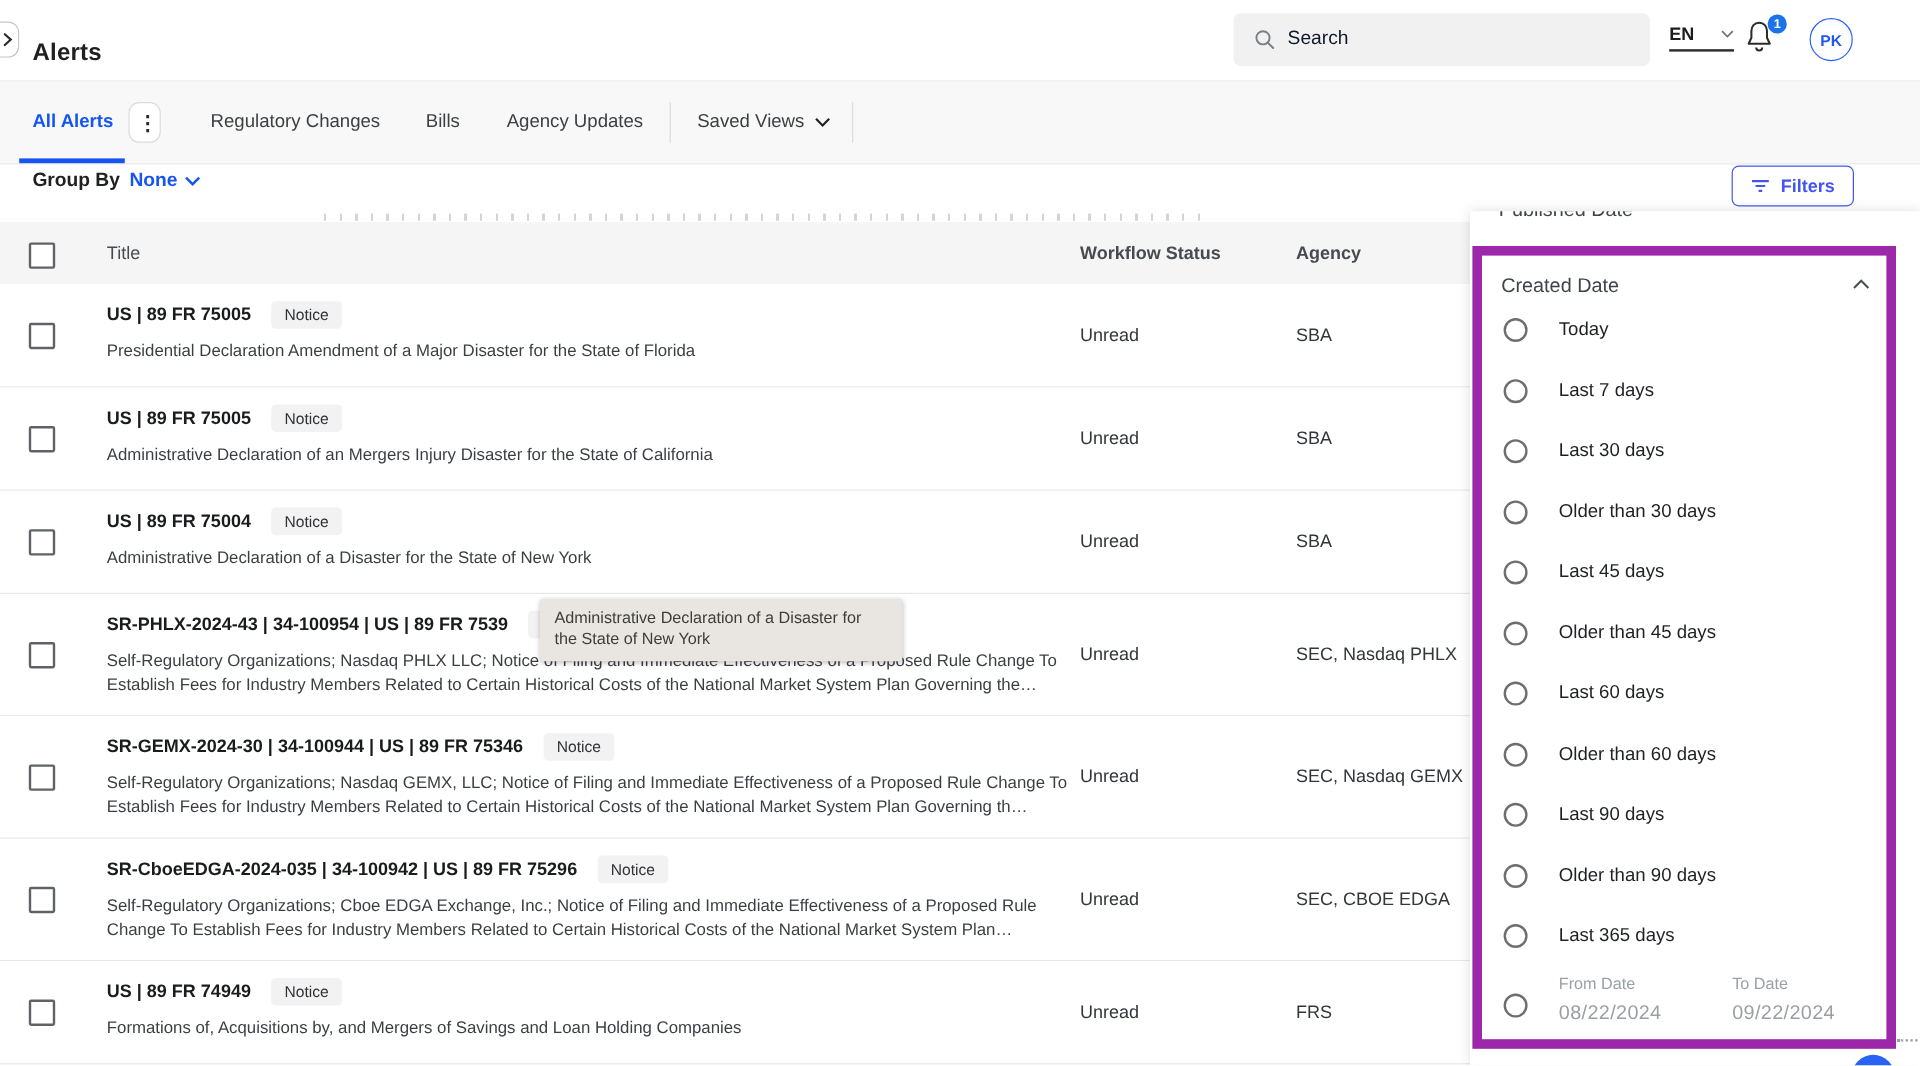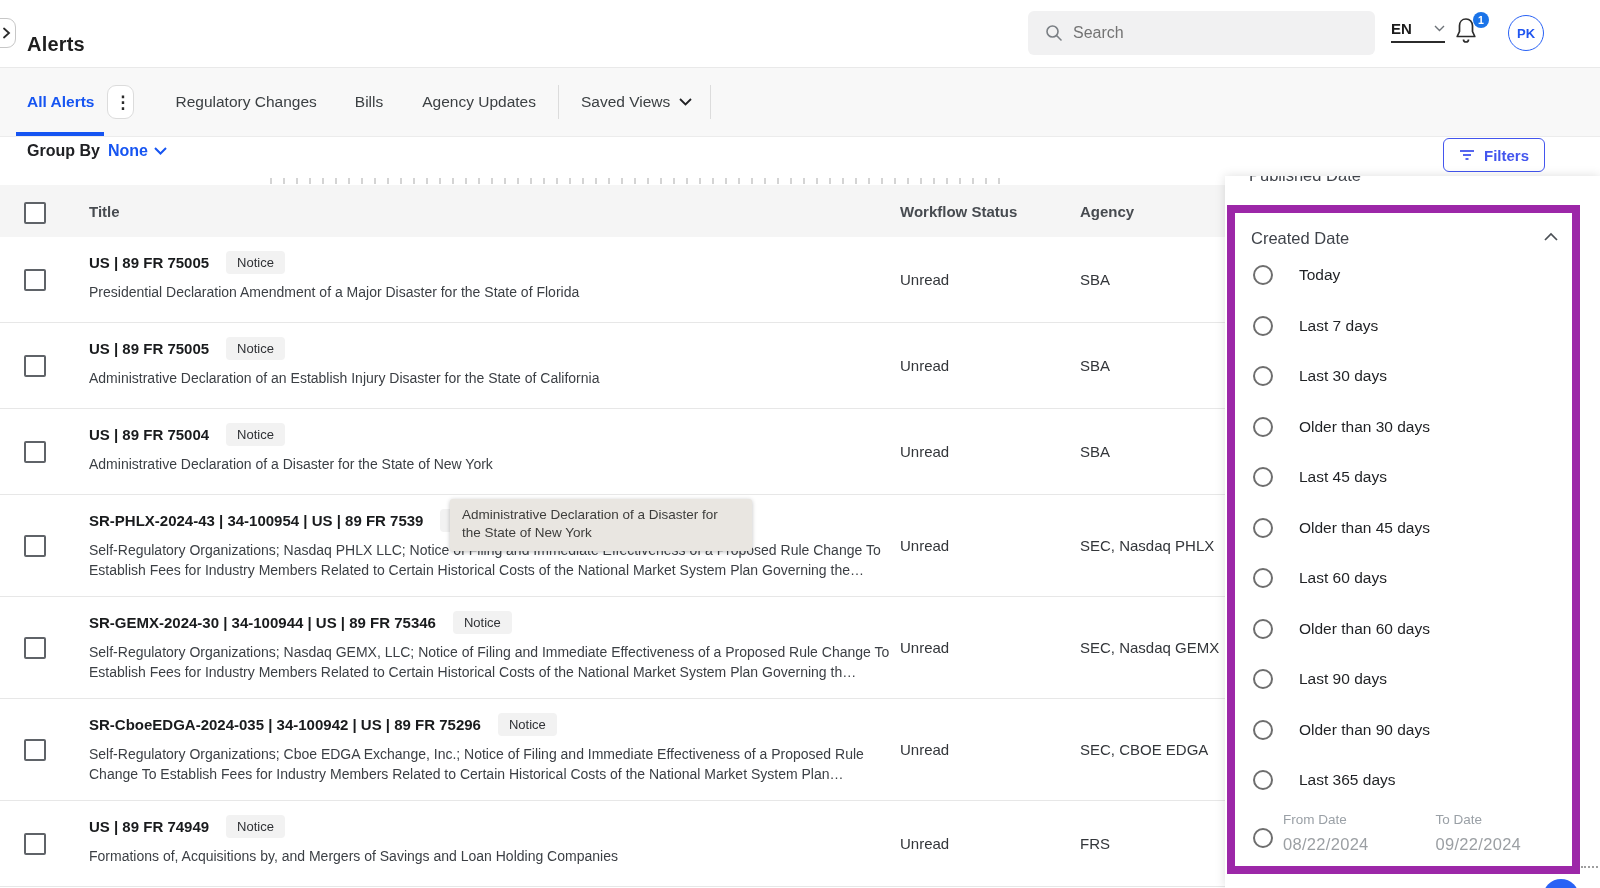--- a/index.html
+++ b/index.html
@@ -8,21 +8,21 @@
 
   
   .topbar{position:absolute;left:0;top:0;width:1600px;height:67px;background:#fff;
           border-bottom:1px solid #e9e9e9;z-index:30;}
   .back-fab{position:absolute;left:-14px;top:18px;width:30px;height:30px;border:1px solid #c7c7c7;
             border-radius:9px;background:#fff;display:flex;align-items:center;justify-content:flex-end;
             padding-right:4px;box-sizing:border-box;cursor:pointer;}
   .page-title{position:absolute;left:27px;top:20px;font-size:20px;font-weight:700;letter-spacing:.2px;}
   .searchbox{position:absolute;left:1028px;top:11px;width:347px;height:44px;background:#f1f1f2;
              border-radius:6px;display:flex;align-items:center;padding-left:17px;box-sizing:border-box;cursor:text;}
-  .searchbox .ph{color:#737373;font-size:16px;margin-left:10px;}
+  .searchbox .ph{color:#0f172a;font-size:16px;margin-left:10px;}
   .lang{position:absolute;left:1391px;top:20px;display:flex;align-items:center;gap:22px;cursor:pointer;
         border-bottom:2px solid #2b2b2b;padding-bottom:4px;}
   .lang .code{font-size:15px;font-weight:700;color:#1c1c1c;}
   .bellwrap{position:absolute;left:1452px;top:15px;width:34px;height:38px;cursor:pointer;}
   .nbadge{position:absolute;right:-3px;top:-3px;min-width:16px;height:16px;border-radius:8px;background:#1a73e8;
           color:#fff;font-size:10.5px;font-weight:700;display:flex;align-items:center;justify-content:center;
           padding:0 4px;box-sizing:border-box;}
   .avatar{position:absolute;left:1508px;top:15px;width:36px;height:36px;border-radius:50%;
           border:1.5px solid #2962f5;color:#2156f0;background:#fff;display:flex;align-items:center;
           justify-content:center;font-size:13px;font-weight:700;box-sizing:border-box;cursor:pointer;}
@@ -46,21 +46,21 @@
                 font-family:inherit;font-size:16px;font-weight:600;color:#1655f2;padding:0;justify-content:space-between;}
   .filters-btn{position:absolute;right:55px;top:14px;height:34px;display:flex;align-items:center;gap:9px;
                border:1px solid #4355ee;border-radius:6px;background:#fff;color:#4355ee;
                font-family:inherit;font-size:15px;font-weight:600;padding:0 15px;cursor:pointer;justify-content:space-between;}
 
   
   .tablewrap{position:absolute;left:0;top:185px;width:1600px;bottom:0;}
   .sliver{position:absolute;left:270px;top:-7px;width:735px;height:6px;opacity:.5;
           background:repeating-linear-gradient(90deg,#a9a9a9 0 2px,transparent 2px 13px);}
   .thead{position:relative;height:52px;background:#f5f5f5;display:flex;align-items:center;}
-  .th-title{position:absolute;left:89px;font-size:15px;font-weight:700;color:#474b50;}
+  .th-title{position:absolute;left:89px;font-size:15px;font-weight:400;color:#474b50;}
   .th-status{position:absolute;left:900px;font-size:15px;font-weight:700;color:#474b50;}
   .th-agency{position:absolute;left:1080px;font-size:15px;font-weight:700;color:#474b50;}
   .cb{position:absolute;left:24px;width:18px;height:18px;border:2px solid #5f6368;border-radius:2px;
       background:#fff;cursor:pointer;}
   .thead .cb{top:17px;}
   .row{position:relative;min-height:86px;border-bottom:1px solid #e7e7e7;box-sizing:border-box;
        padding:14px 0 16px 0;background:#fff;}
   .row .cb{top:50%;margin-top:-11px;}
   .cell-main{margin-left:89px;width:805px;}
   .trow{display:flex;align-items:center;gap:17px;}
@@ -85,21 +85,21 @@
              box-sizing:border-box;background:#fff;}
   .sect-head{position:relative;padding:16px 16px 2px 16px;}
   .sect-title{font-size:16.5px;color:#3f434a;}
   .sect-chev{position:absolute;right:14px;top:19px;cursor:pointer;}
   .opt{display:flex;align-items:center;height:50.5px;padding-left:18px;cursor:pointer;}
   .radio{width:20px;height:20px;border:2px solid #6e6e6e;border-radius:50%;background:#fff;
          box-sizing:border-box;flex-shrink:0;cursor:pointer;}
   .opt-label{margin-left:26px;font-size:15.5px;color:#1f2124;}
   .custom-row{display:flex;align-items:flex-end;padding-left:18px;margin-top:6px;}
   .custom-row .radio{margin-bottom:6px;}
-  .dfield{margin-left:10px;width:150px;cursor:pointer;}
+  .dfield{margin-left:26px;width:150px;cursor:pointer;}
   .dfield.to{margin-left:16px;}
   .dlabel{font-size:13.5px;color:#9aa0a6;}
   .dvalue{margin-top:8px;font-size:16.5px;color:#9b9fa3;letter-spacing:.3px;}
 
   
   .fab-blue{position:absolute;left:1543px;top:879px;width:36px;height:36px;border-radius:50%;
             background:#2962f5;z-index:60;cursor:pointer;}
   .dots{position:absolute;left:1581px;top:866px;width:17px;border-top:2px dotted #9e9e9e;z-index:60;}
 
   svg{display:block;}
@@ -217,21 +217,21 @@
     <div class="cell-agency">SBA</div>
   </div>
 
   <div class="row">
     <div class="cb"></div>
     <div class="cell-main">
       <div class="trow">
         <span class="rid">US | 89 FR 75005</span>
         <span class="badge">Notice</span>
       </div>
-      <div class="rdesc">Administrative Declaration of an Establish Injury Disaster for the State of California</div>
+      <div class="rdesc">Administrative Declaration of an Mergers Injury Disaster for the State of California</div>
     </div>
     <div class="cell-status">Unread</div>
     <div class="cell-agency">SBA</div>
   </div>
 
   <div class="row">
     <div class="cb"></div>
     <div class="cell-main">
       <div class="trow">
         <span class="rid">US | 89 FR 75004</span>

